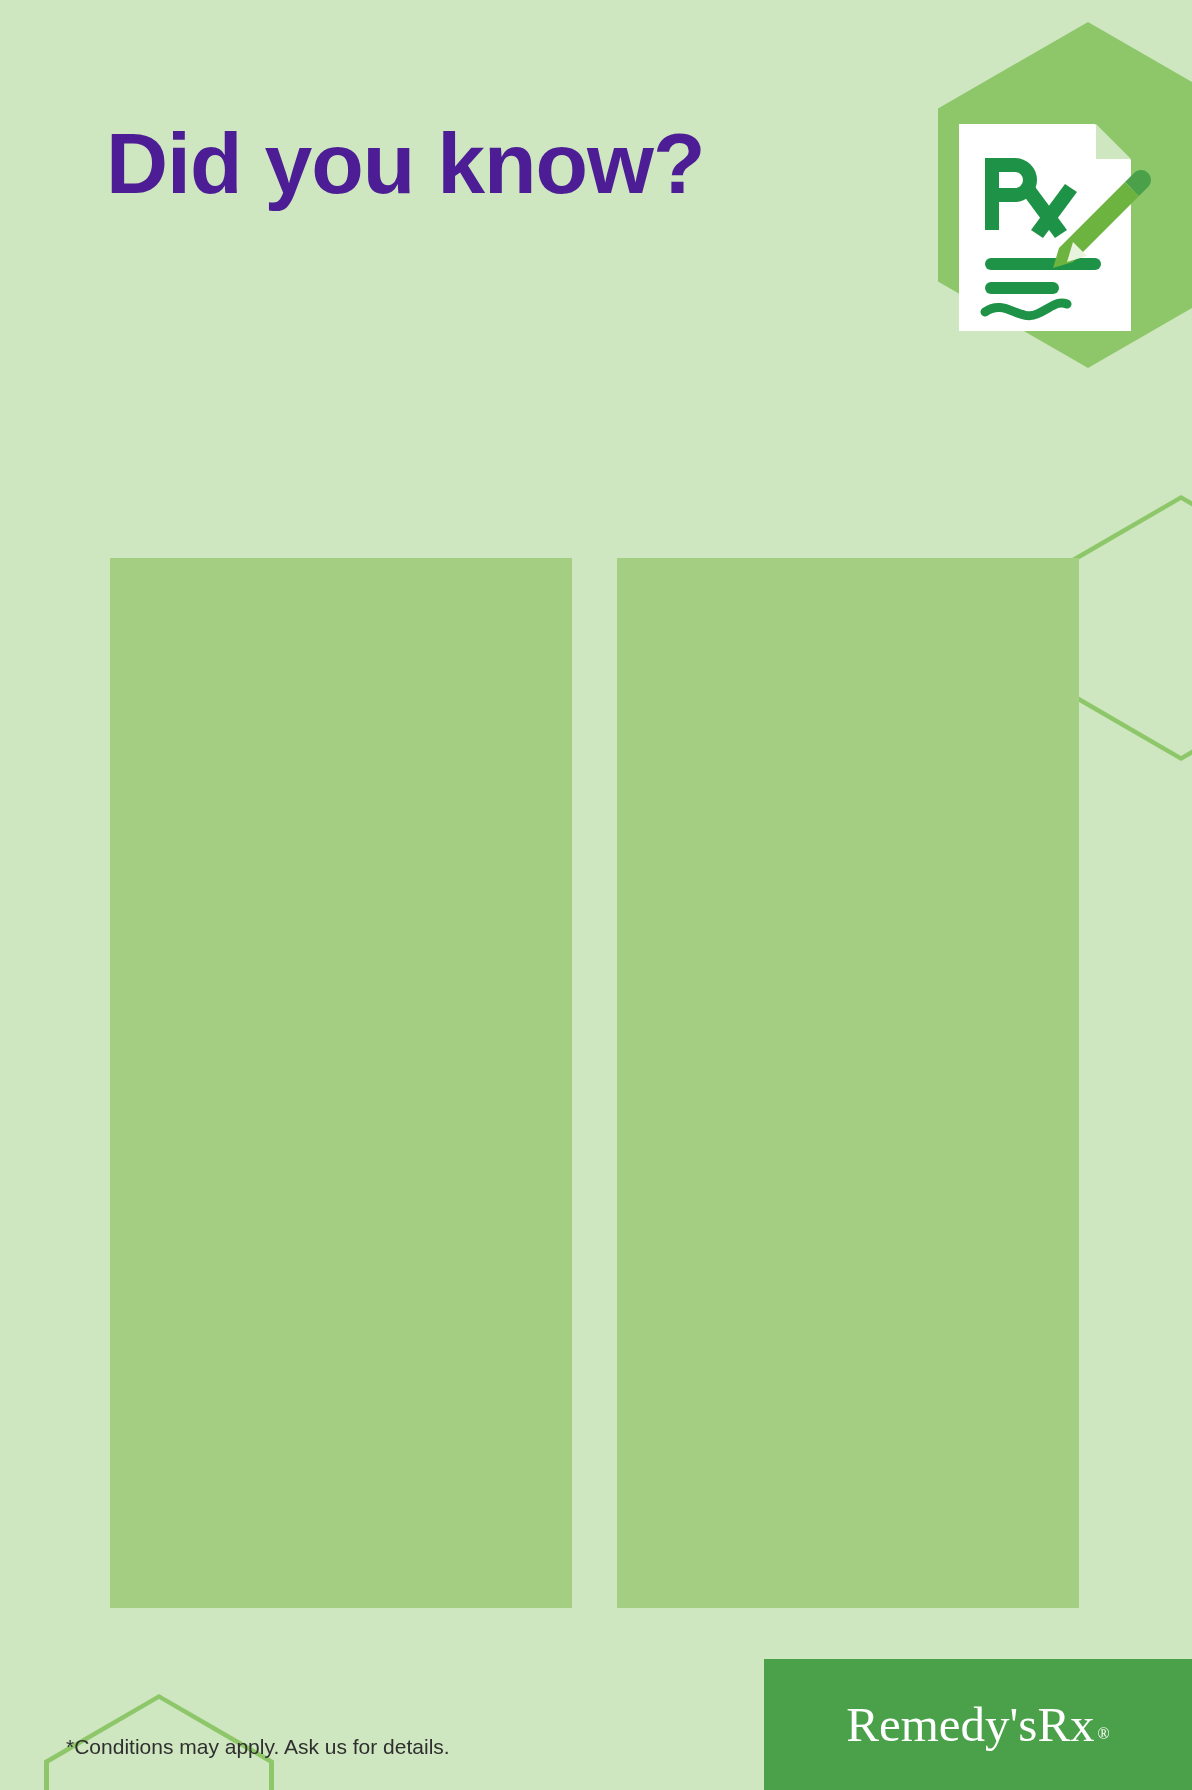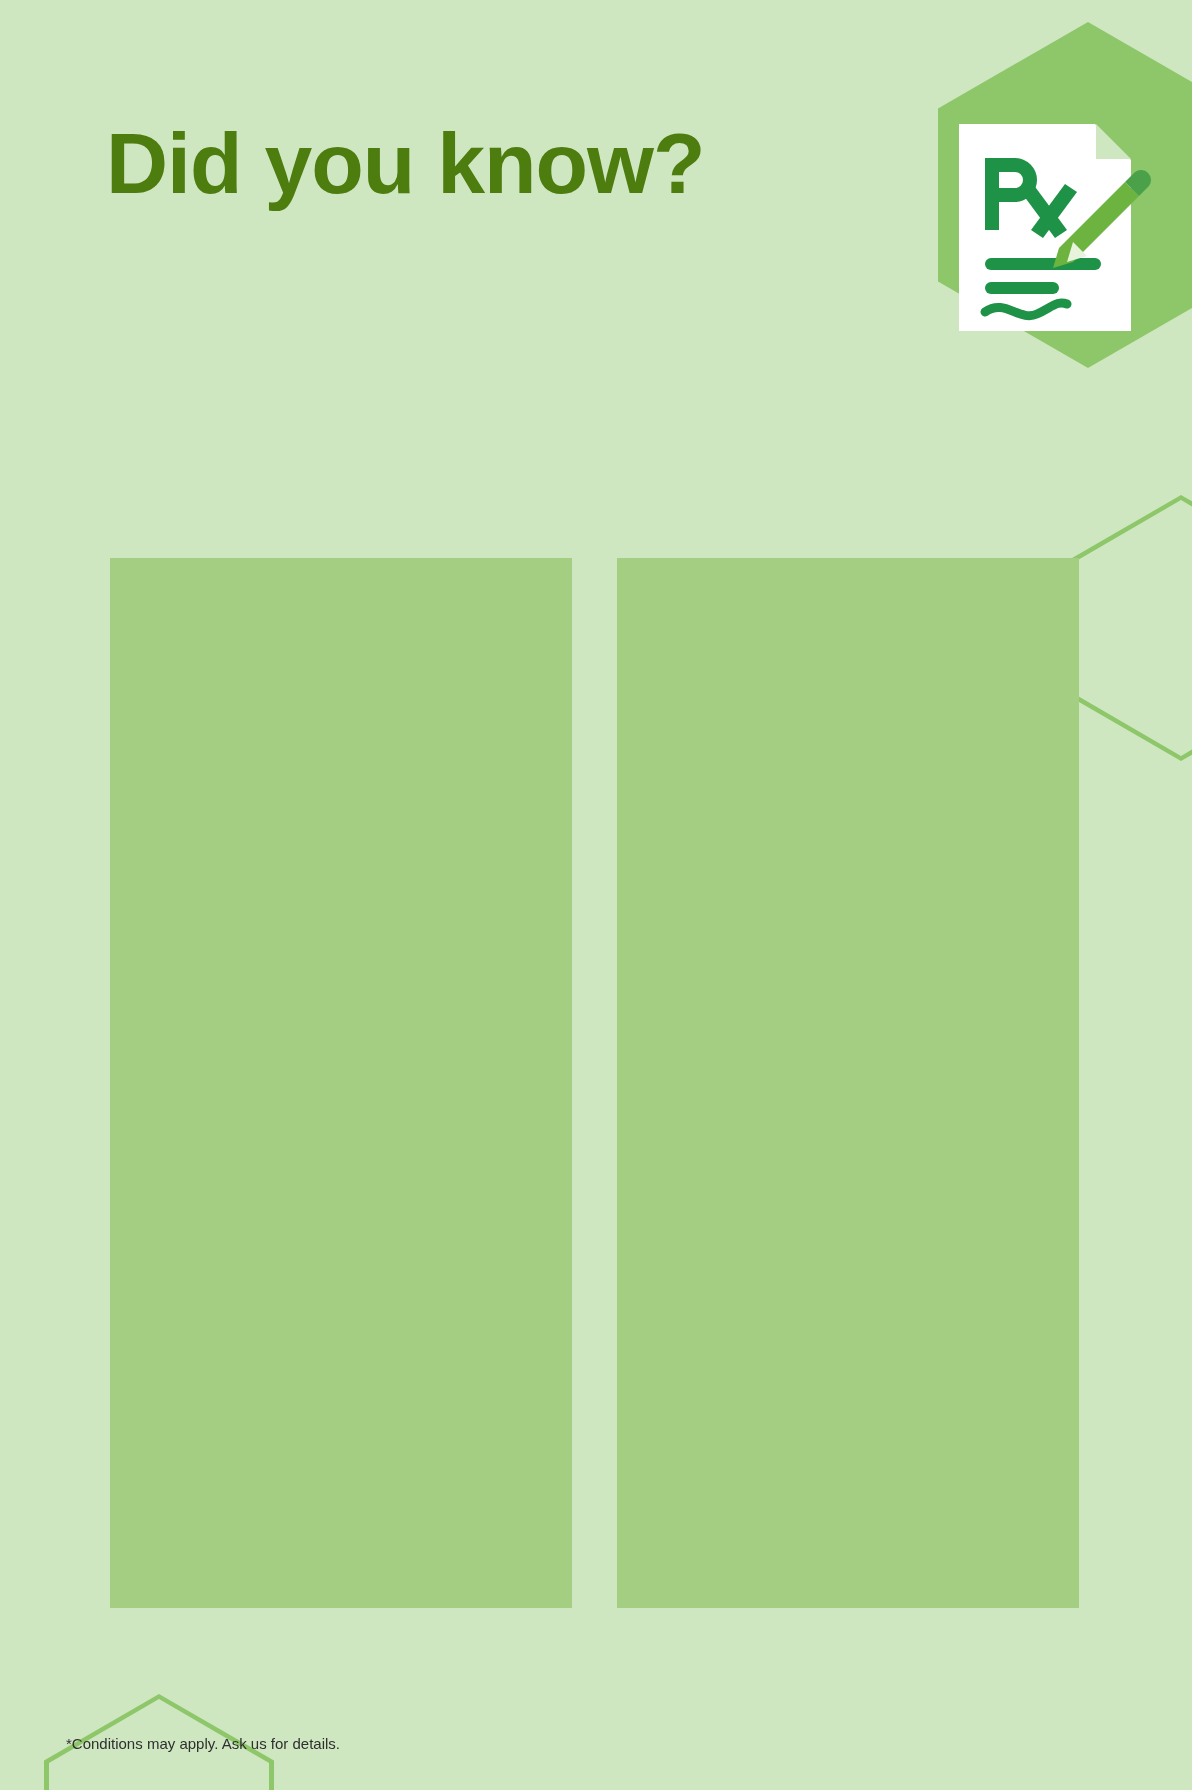--- a/index.html
+++ b/index.html
@@ -83,21 +83,21 @@
     height: 215px;
   }
 
   
   .headline {
     position: absolute;
     left: 106px;
     top: 120px;
     font-size: 86px;
     font-weight: bold;
-    color: #4d7c0f;
+    color: #4c1d95;
     letter-spacing: -1px;
     line-height: 1;
     white-space: nowrap;
   }
 
   .subhead {
     position: absolute;
     left: 106px;
     top: 330px;
     font-size: 42px;
@@ -123,21 +123,21 @@
     height: 1050px;
     box-sizing: border-box;
     padding: 0;
   }
 
   
   .footnote {
     position: absolute;
     left: 66px;
     top: 1735px;
-    font-size: 15px;
+    font-size: 21px;
     color: #2f2f2f;
     font-family: "Liberation Sans", sans-serif;
     white-space: nowrap;
   }
 
   
   .logo-block {
     position: absolute;
     left: 764px;
     top: 1659px;
@@ -199,14 +199,19 @@
   <div class="headline">Did you know?</div>
 
 
   <div class="columns">
     <div class="col"></div>
     <div class="col"></div>
   </div>
 
   <div class="footnote">*Conditions may apply. Ask us for details.</div>
 
+  <div class="logo-block">
+    <div class="logo-text">
+      <span>Remedy'sRx</span><span class="logo-reg">®</span>
+    </div>
+  </div>
 
 </div>
 
 </body></html>

